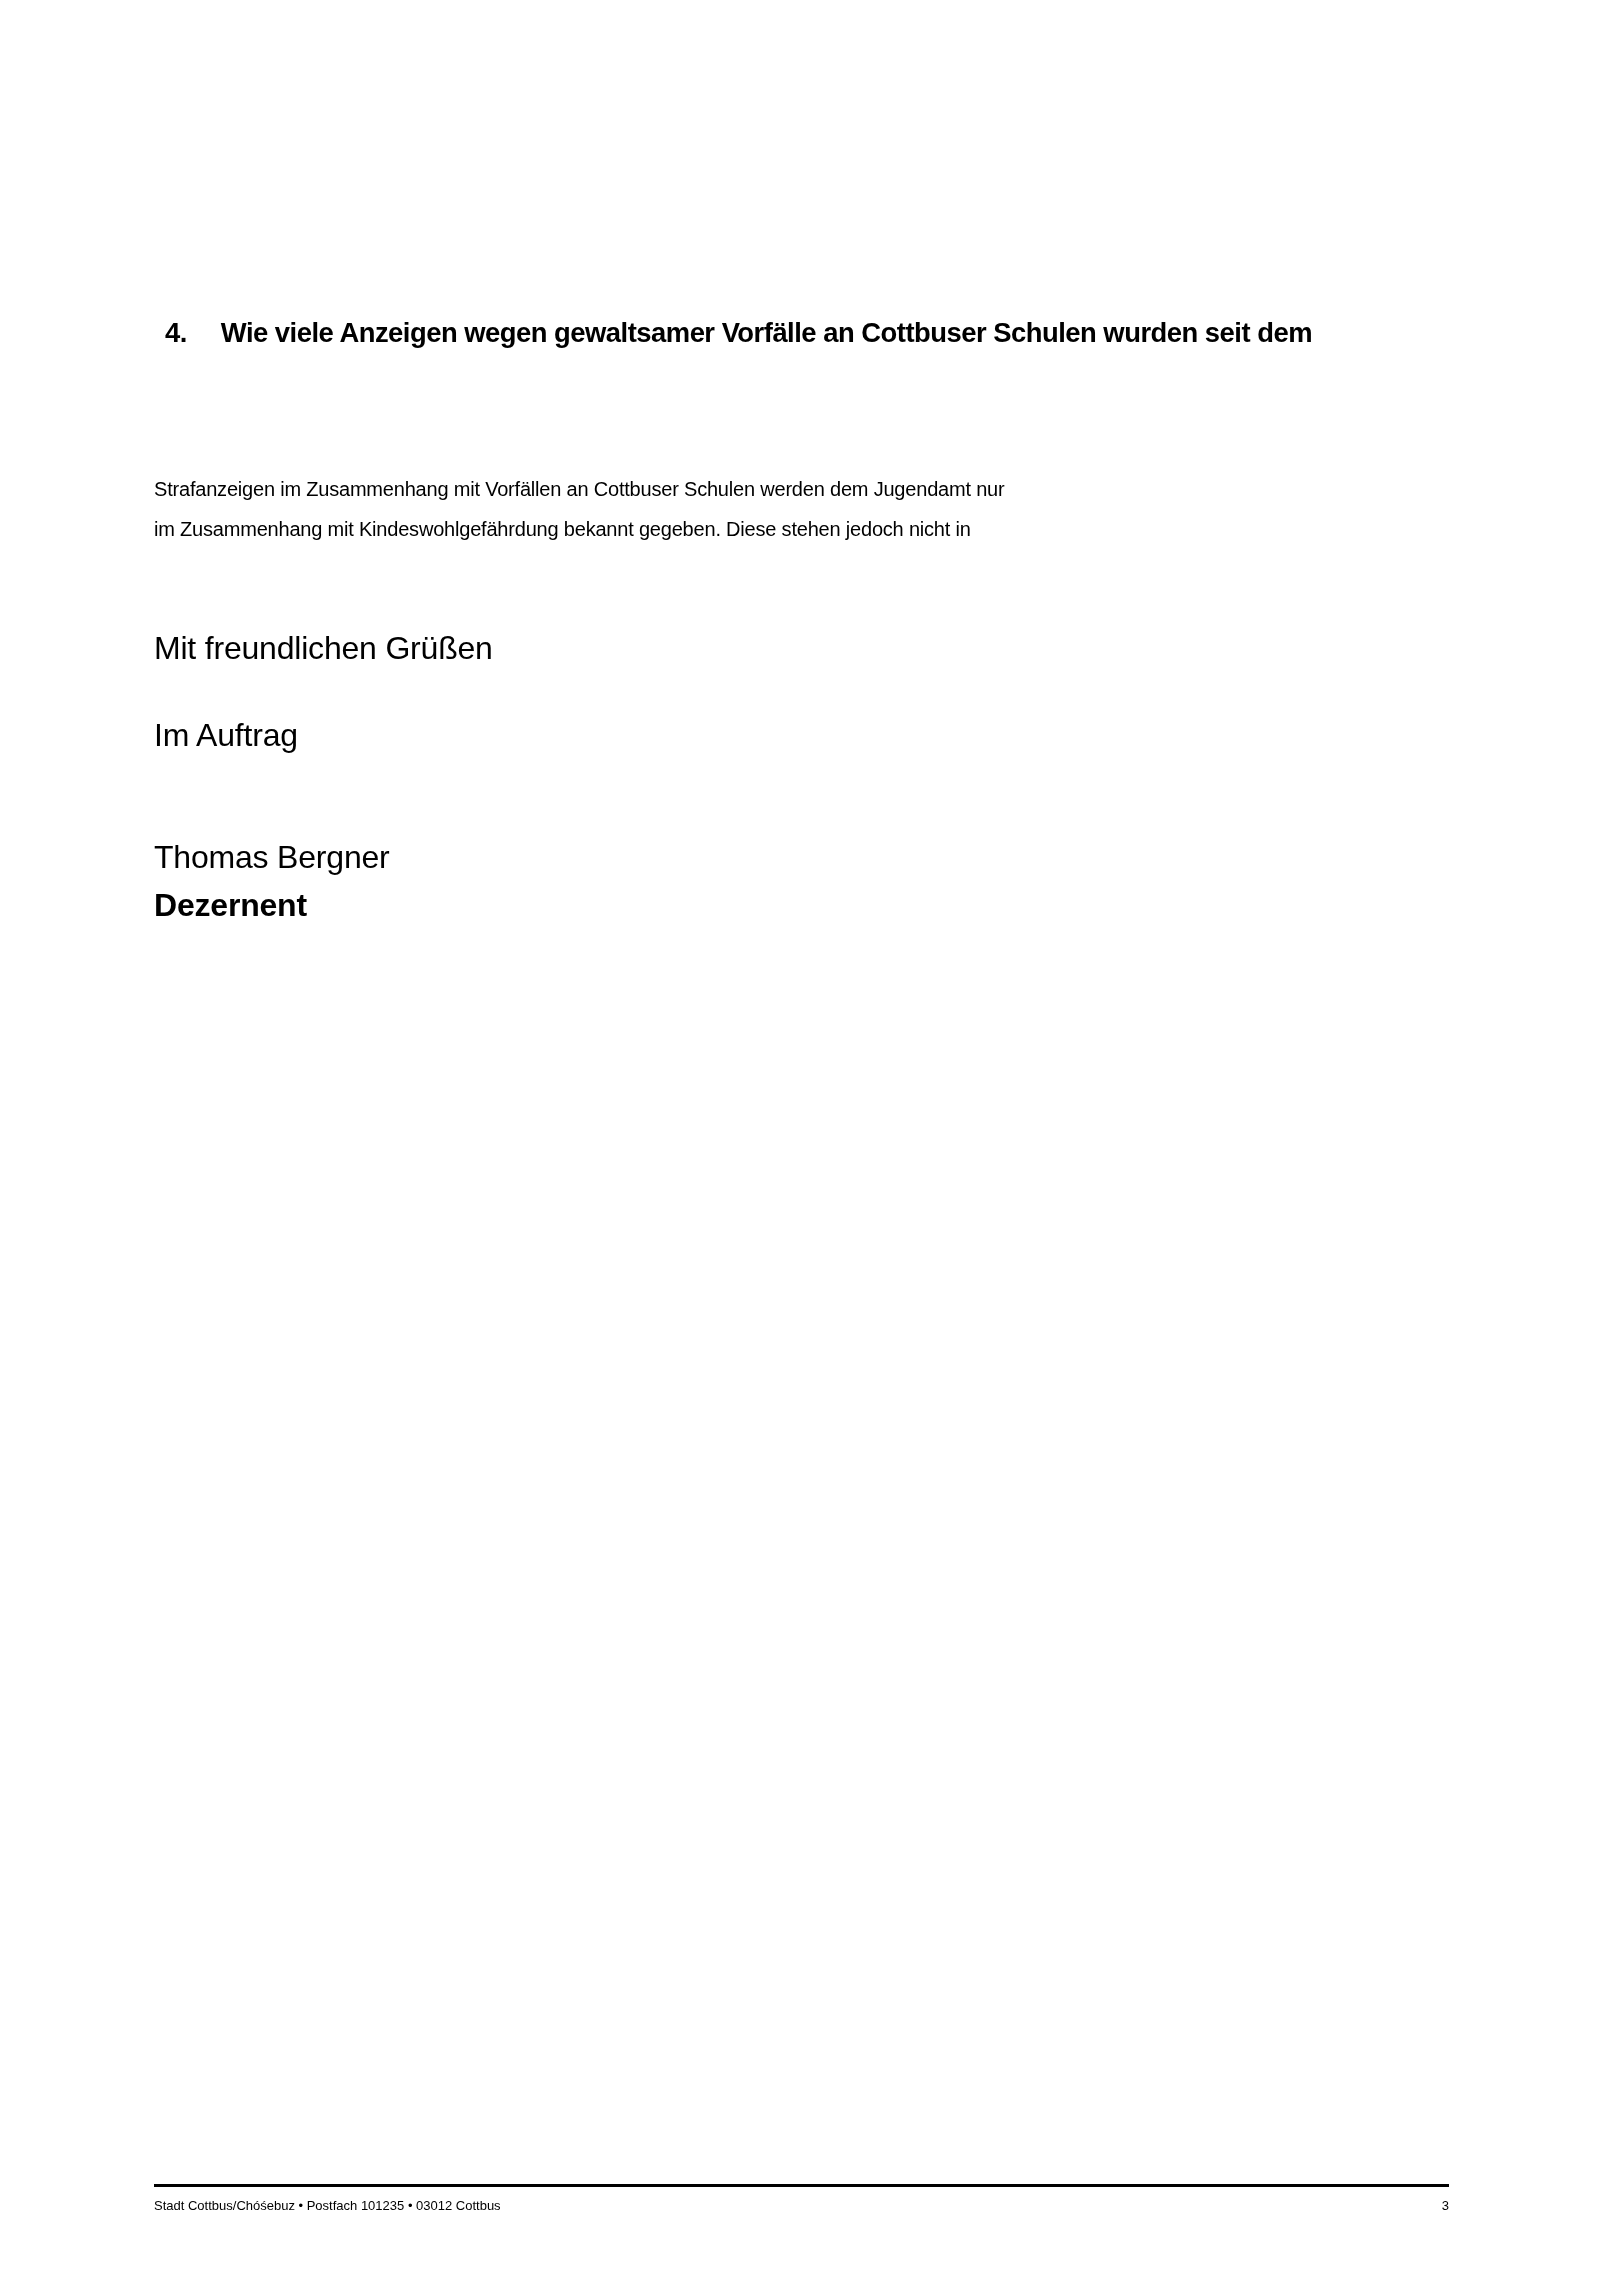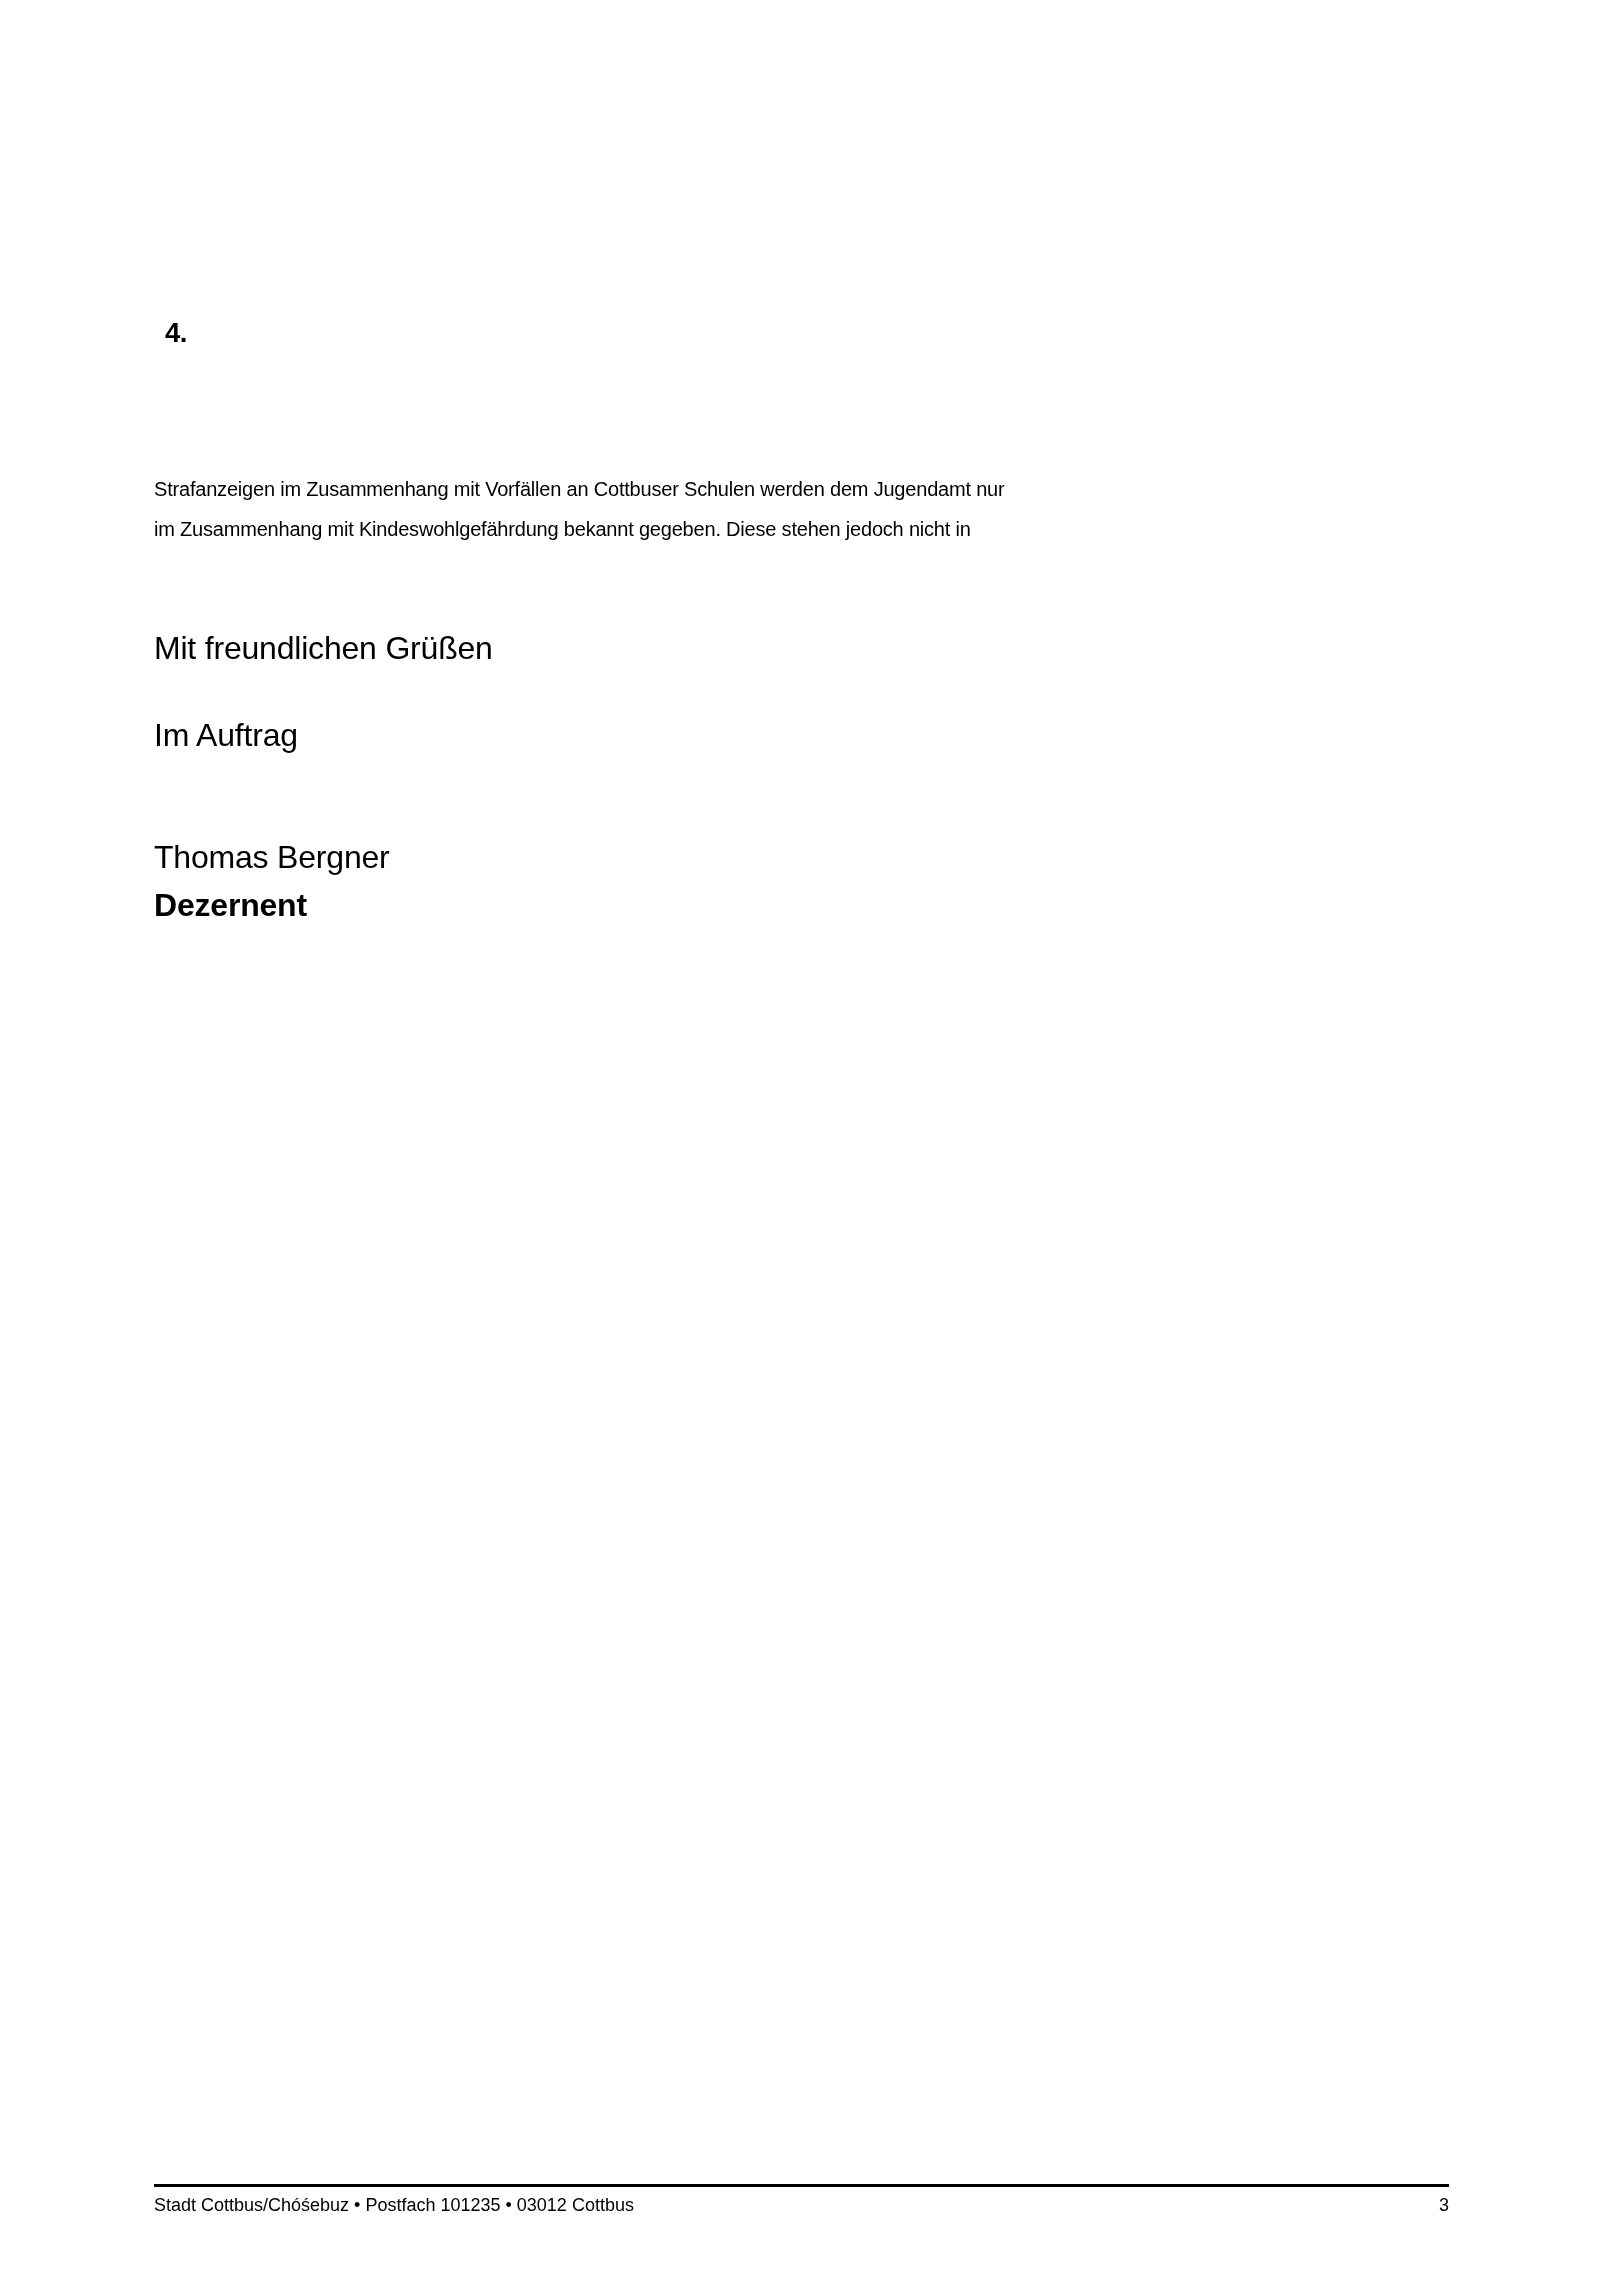--- a/index.html
+++ b/index.html
@@ -74,33 +74,34 @@
     background: #000000;
   }
   .footer {
     position: absolute;
     left: 154px;
     top: 2195px;
     width: 1295px;
     display: flex;
     justify-content: space-between;
     align-items: flex-start;
-    font-size: 18px;
+    font-size: 13px;
     line-height: 21.6px;
   }
   .footer span { white-space: nowrap; }
 </style>
 </head>
 <body>
 
 <div class="page">
 
   <div class="question">
     <span class="q-number">4.</span>
     <div class="q-lines">
+      <div class="q-line q-line-first">Wie viele Anzeigen wegen gewaltsamer Vorfälle an Cottbuser Schulen wurden seit dem</div>
     </div>
   </div>
 
   <div class="answer">
     <div class="a-line">Strafanzeigen im Zusammenhang mit Vorfällen an Cottbuser Schulen werden dem Jugendamt nur</div>
     <div class="a-line">im Zusammenhang mit Kindeswohlgefährdung bekannt gegeben. Diese stehen jedoch nicht in</div>
   </div>
 
   <div id="salutation" class="closing-line">Mit freundlichen Grüßen</div>
 

